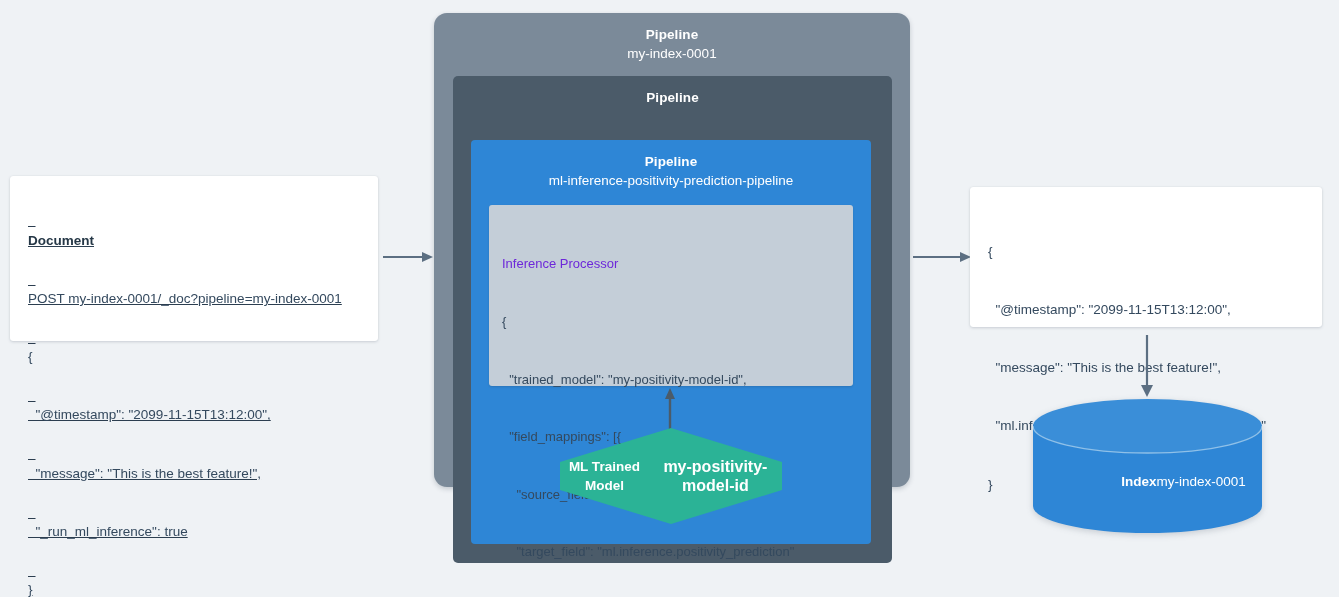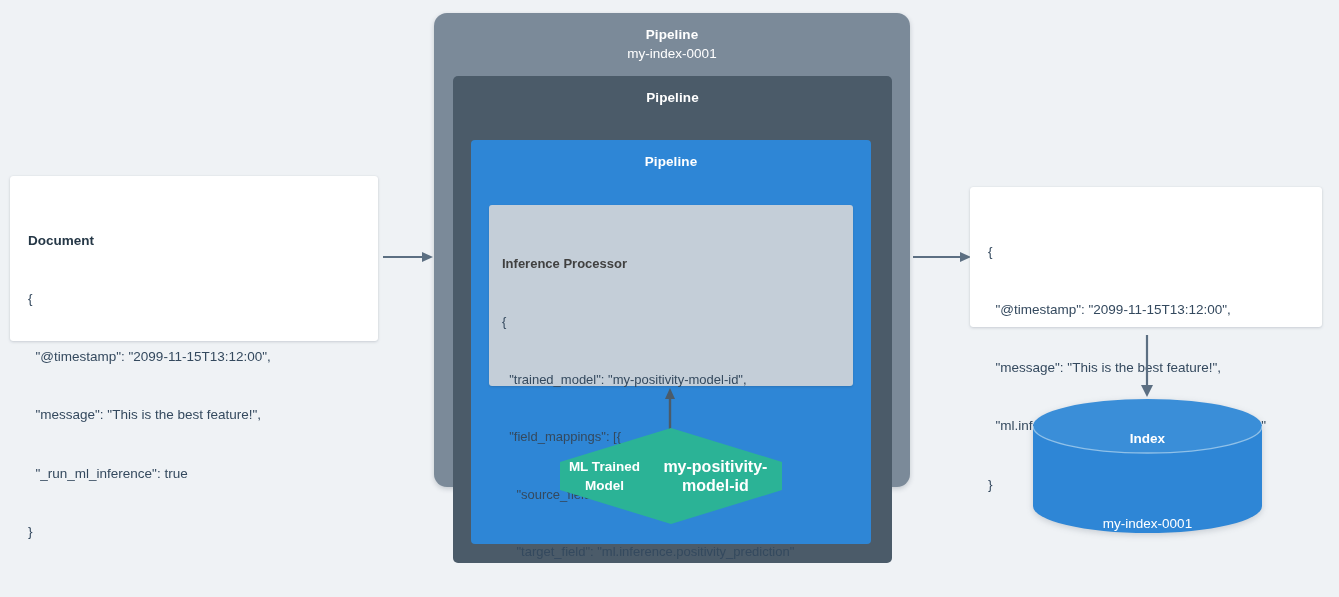--- a/index.html
+++ b/index.html
@@ -31,21 +31,21 @@
   }
   .doc-card .card-title {
     font-weight: bold;
     color: #253746;
     font-size: 13.5px;
     line-height: 19.4px;
     margin-bottom: 0px;
   }
   .doc-line { color: #34495e; }
 
-  #document-card  { left: 10px;  top: 176px; width: 368px; height: 165px; }
+  #document-card  { left: 10px;  top: 176px; width: 368px; height: 165px; text-decoration: underline; }
   #enriched-card  { left: 970px; top: 187px; width: 352px; height: 140px; }
 
   
   #pipeline-outer {
     left: 434px; top: 13px; width: 476px; height: 474px;
     background: #7b8a99;
     border-radius: 13px;
     box-shadow: 0 2px 5px rgba(40,55,75,0.22);
   }
   #pipeline-middle {
@@ -83,22 +83,22 @@
     border-radius: 3px;
     box-sizing: border-box;
     padding: 11px 13px;
     color: #2c3e50;
     font-size: 13px;
     line-height: 19.2px;
     white-space: pre;
     box-shadow: 0 1px 2px rgba(30,45,60,0.18);
   }
   #inference-processor .card-title {
-    font-weight: bold;
-    color: #404040;
+    font-weight: normal;
+    color: #6d28d9;
     font-size: 13px;
     line-height: 19.2px;
   }
 
   
   #ml-model-hex {
     left: 560px; top: 428px; width: 222px; height: 96px;
   }
   #ml-model-hex svg { display: block; }
   #ml-model-hex .hex-label {
@@ -115,42 +115,44 @@
   #ml-model-hex .hex-title { font-weight: bold; font-size: 13.5px; line-height: 19px; }
   #ml-model-hex .hex-sub { font-size: 16px; line-height: 19px; font-weight: bold; }
 
   
   #index-cylinder { left: 1033px; top: 399px; width: 229px; height: 134px; }
   #index-cylinder svg { display: block; filter: drop-shadow(0 2px 3px rgba(40,55,75,0.20)); }
   #index-cylinder .cyl-label {
     position: absolute;
     left: 0; top: 30px; width: 229px; height: 104px;
     display: flex;
-    flex-direction: column;
+    flex-direction: row;
     align-items: center;
-    justify-content: space-between;
+    justify-content: center;
     color: #ffffff;
     text-align: center;
     pointer-events: none;
+    padding-left: 36px;
   }
   #index-cylinder .cyl-title { font-weight: bold; font-size: 13.5px; line-height: 19px; }
   #index-cylinder .cyl-sub { font-size: 13.5px; line-height: 19px; }
 
   
   .arrow svg { display: block; }
   #arrow-doc-to-pipeline  { left: 383px;  top: 247px; }
   #arrow-pipeline-to-doc  { left: 913px;  top: 247px; }
   #arrow-model-to-proc    { left: 662px;  top: 388px; }
   #arrow-doc-to-index     { left: 1139px; top: 335px; }
 </style>
 </head>
 <body>
 
 <div class="abs doc-card" id="document-card">
   <div class="card-title">Document</div>
+  <div class="doc-line">POST my-index-0001/_doc?pipeline=my-index-0001</div>
   <div class="doc-line">{</div>
   <div class="doc-line">  "@timestamp": "2099-11-15T13:12:00",</div>
   <div class="doc-line">  "message": "This is the best feature!",</div>
   <div class="doc-line">  "_run_ml_inference": true</div>
   <div class="doc-line">}</div>
 </div>
 
 <div class="abs arrow" id="arrow-doc-to-pipeline">
   <svg width="50" height="20" viewBox="0 0 50 20">
     <line x1="0" y1="10" x2="41" y2="10" stroke="#5c6f82" stroke-width="2.2"></line>
@@ -165,20 +167,21 @@
   </div>
 
   <div class="abs" id="pipeline-middle">
     <div class="box-head">
       <div class="head-title">Pipeline</div>
     </div>
 
     <div class="abs" id="pipeline-inner">
       <div class="box-head">
         <div class="head-title">Pipeline</div>
+        <div class="head-sub">ml-inference-positivity-prediction-pipeline</div>
       </div>
 
       <div class="abs" id="inference-processor">
         <div class="card-title">Inference Processor</div>
         <div class="doc-line">{</div>
         <div class="doc-line">  "trained_model": "my-positivity-model-id",</div>
         <div class="doc-line">  "field_mappings": [{</div>
         <div class="doc-line">    "source_field": "message",</div>
         <div class="doc-line">    "target_field": "ml.inference.positivity_prediction"</div>
         

